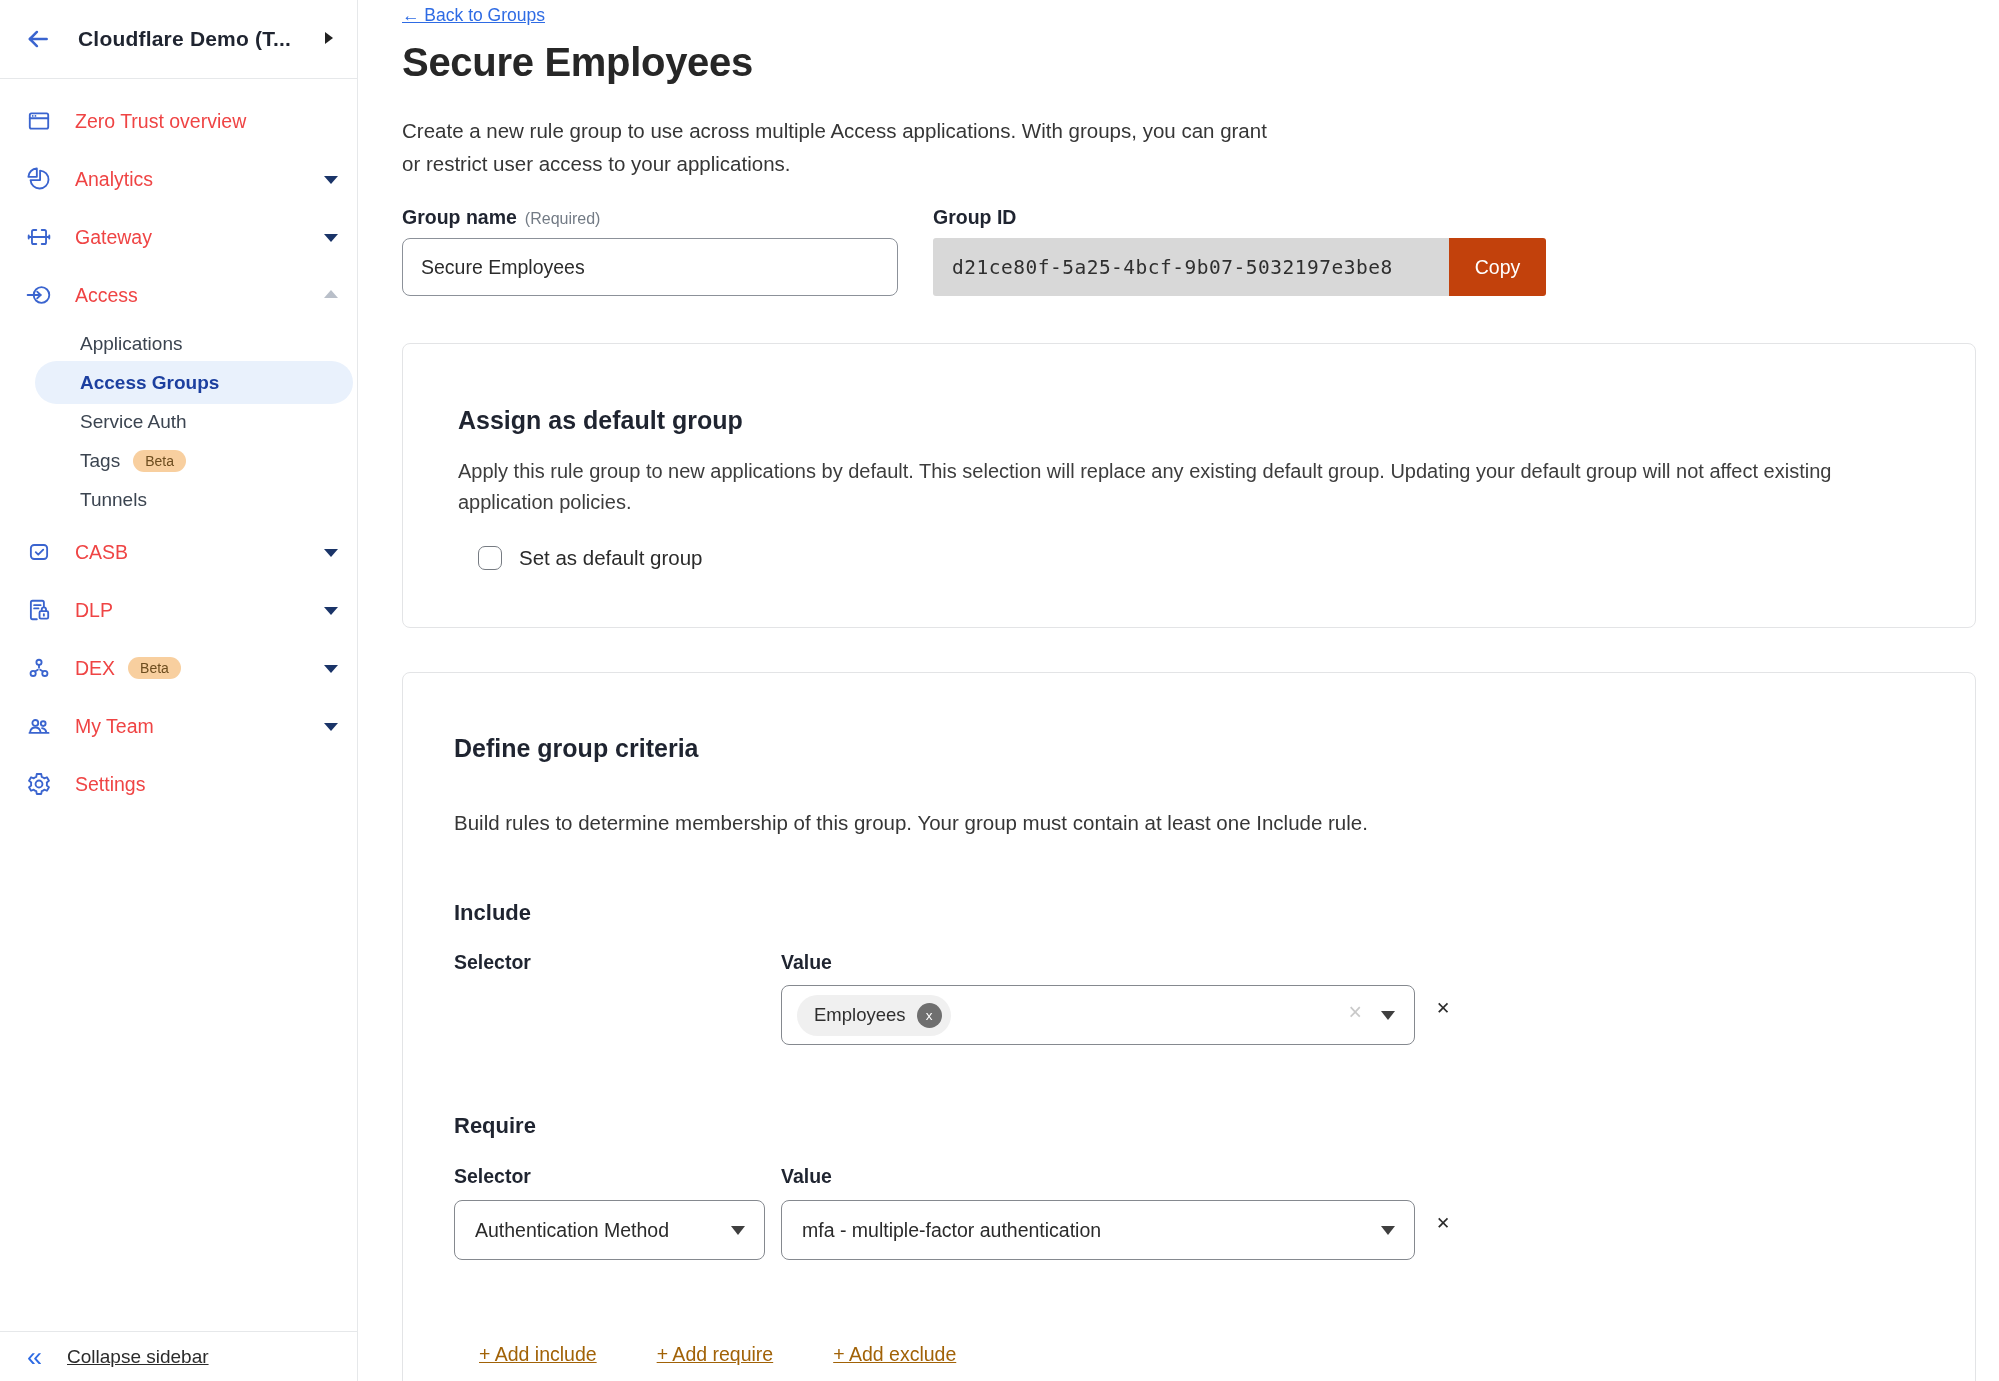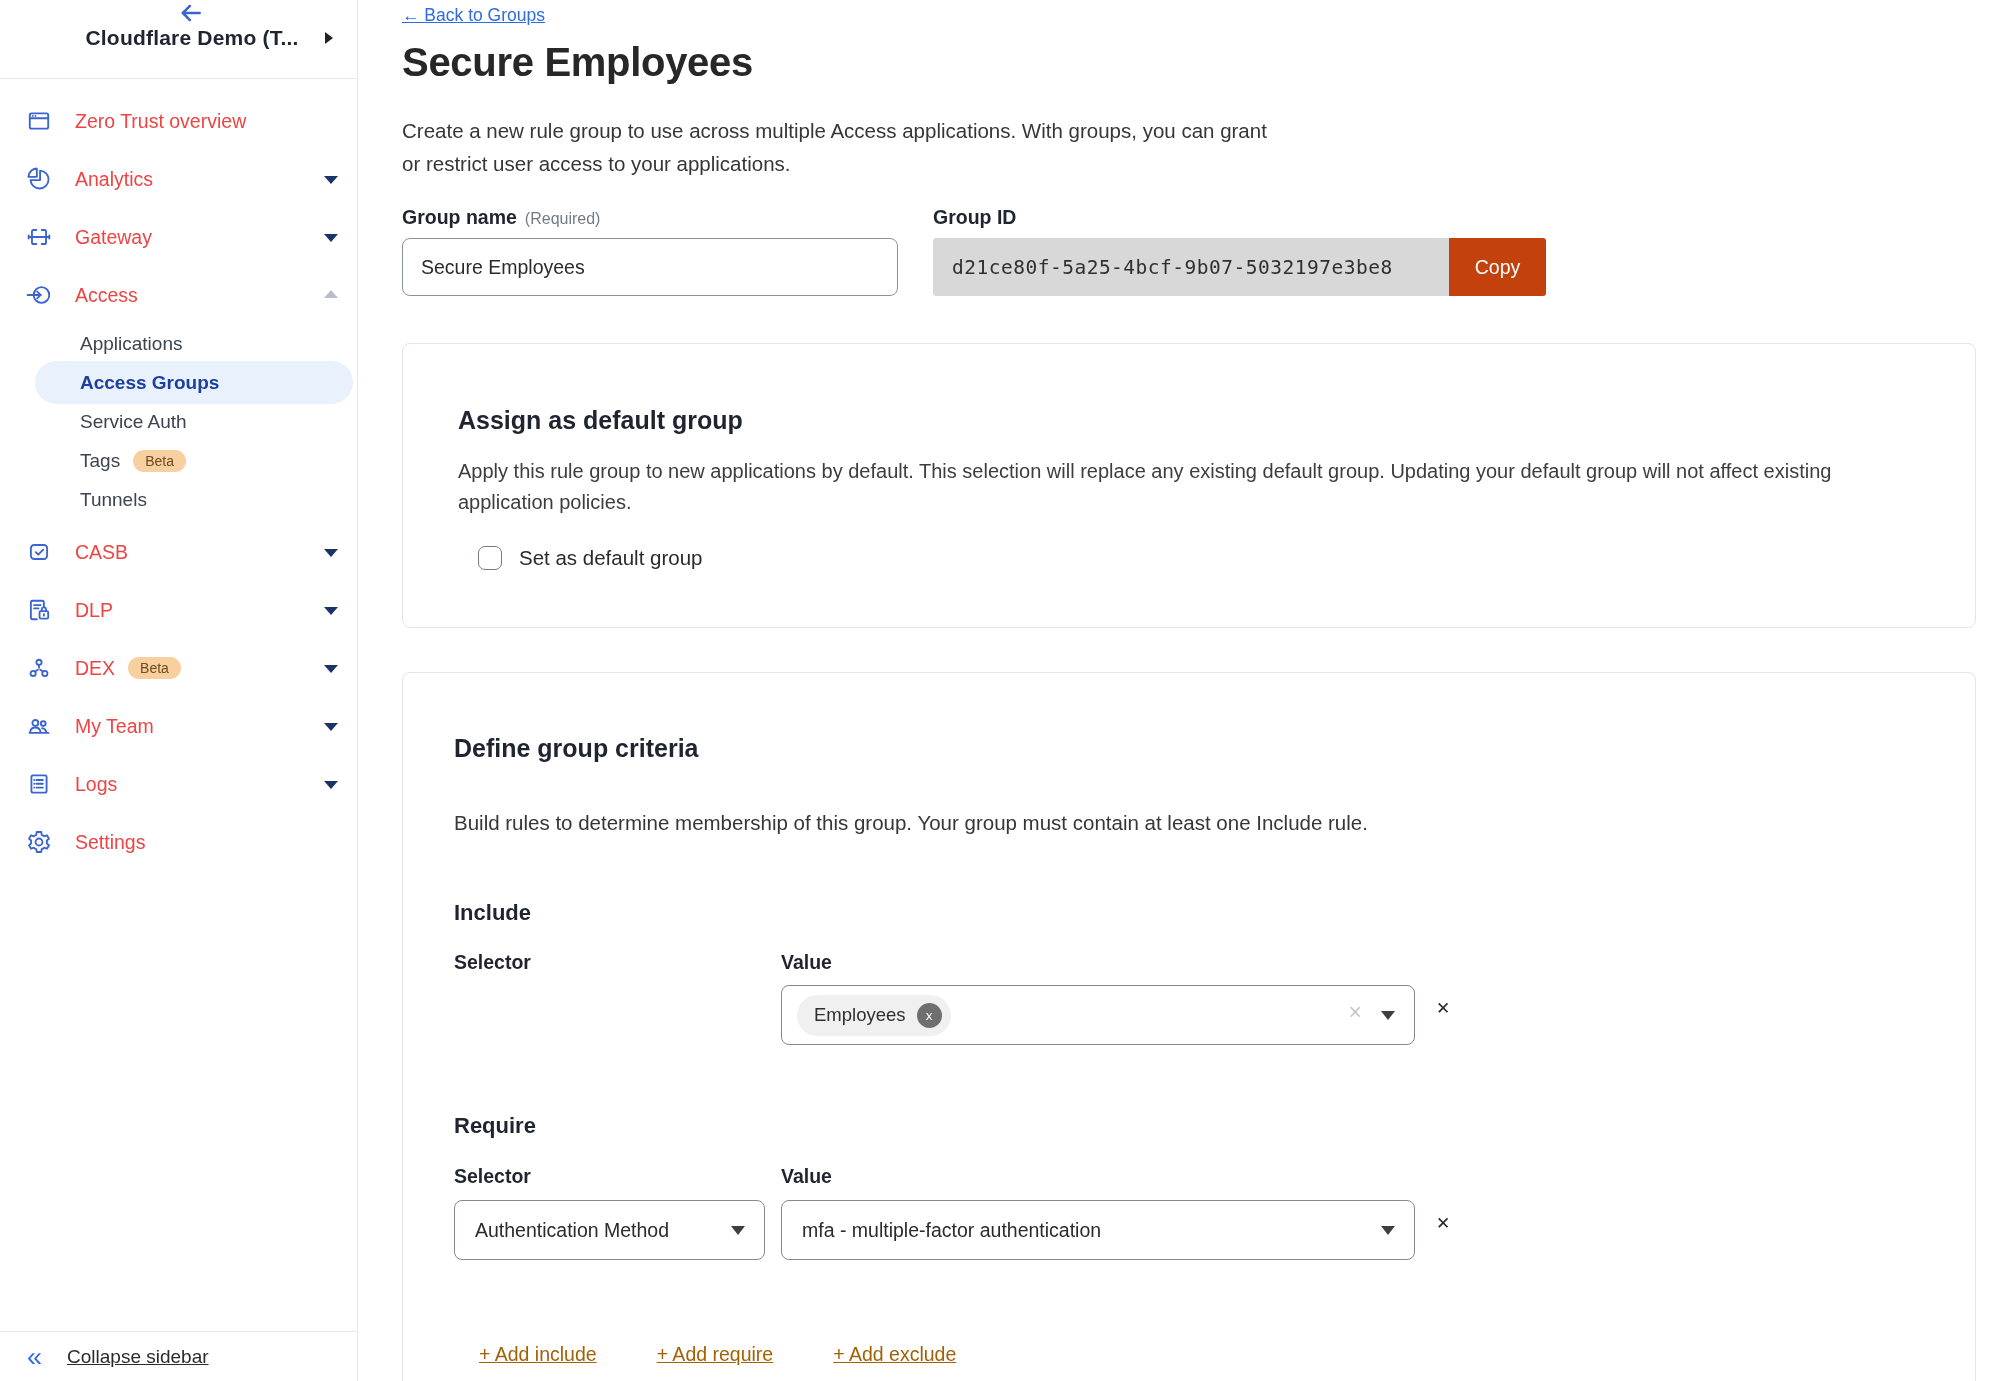--- a/index.html
+++ b/index.html
@@ -1,20 +1,20 @@
 <!DOCTYPE html>
 <html><head>
 <meta charset="utf-8">
 <style>
   html,body{margin:0;padding:0;background:#fff;font-family:"Liberation Sans",sans-serif;}
   #app{position:relative;width:1999px;height:1381px;overflow:hidden;background:#fff;color:#2b2b2b;}
 
   
   .sidebar{position:absolute;left:0;top:0;width:357px;height:1381px;background:#fff;border-right:1px solid #e6e8ea;}
-  .sb-header{position:absolute;left:0;top:0;width:357px;height:78px;border-bottom:1px solid #e6e8ea;display:flex;align-items:center;flex-direction:column;}
+  .sb-header{position:absolute;left:0;top:0;width:357px;height:78px;border-bottom:1px solid #e6e8ea;display:flex;align-items:center;}
   .sb-back{margin-left:25px;width:26px;height:26px;cursor:pointer;flex:none;}
   .sb-account{margin-left:27px;font-size:21px;font-weight:700;color:#1f2430;letter-spacing:.2px;white-space:nowrap;}
   .sb-header-caret{position:absolute;right:24px;top:32px;width:0;height:0;border-top:6px solid transparent;border-bottom:6px solid transparent;border-left:8px solid #222;}
   .nav{position:absolute;left:0;top:92px;width:357px;}
   .nav-item{position:relative;height:58px;display:flex;align-items:center;padding-left:26px;cursor:pointer;}
   .nav-item .icon{width:26px;height:26px;flex:none;}
   .nav-item .lbl{margin-left:23px;font-size:19.5px;color:#ef4444;}
   .caret-down{position:absolute;right:19px;top:50%;margin-top:-3px;width:0;height:0;border-left:7px solid transparent;border-right:7px solid transparent;border-top:8px solid #1a3468;}
   .caret-up-gray{position:absolute;right:19px;top:50%;margin-top:-5px;width:0;height:0;border-left:7px solid transparent;border-right:7px solid transparent;border-bottom:8px solid #b9bfc9;}
   .subnav{width:357px;}
@@ -203,31 +203,20 @@
               <circle cx="15.9" cy="9.8" r="2.2"></circle>
               <path d="M3.8 17.6c.4-2.5 2.3-4.2 4.8-4.2s4.4 1.7 4.8 4.2"></path>
               <path d="M14.8 14c2 .3 3.5 1.6 3.9 3.6"></path>
               <path d="M3.2 18.4h17.6"></path>
             </svg>
         </span>
         <span class="lbl">My Team</span>
         <span class="caret-down"></span>
       </div>
 
-      <div class="nav-item">
-        <span class="icon">
-          <svg width="26" height="26" viewBox="0 0 24 24" fill="none" stroke="#3a64cf" stroke-width="1.7" stroke-linecap="round" stroke-linejoin="round">
-              <rect x="5" y="4" width="14" height="16" rx="1.5"></rect>
-              <path d="M9.6 8.3h6M9.6 11.8h6M9.6 15.3h6"></path>
-              <path d="M7.6 8.3h.02M7.6 11.8h.02M7.6 15.3h.02"></path>
-            </svg>
-        </span>
-        <span class="lbl">Logs</span>
-        <span class="caret-down"></span>
-      </div>
 
       <div class="nav-item">
         <span class="icon">
           <svg width="26" height="26" viewBox="0 0 24 24" fill="none" stroke="#3a64cf" stroke-width="1.7" stroke-linecap="round" stroke-linejoin="round">
               <circle cx="12" cy="12" r="3.2"></circle>
               <path d="M19.2 13.4c.06-.45.1-.92.1-1.4s-.04-.95-.1-1.4l2-1.55-1.9-3.3-2.4.97a7.6 7.6 0 0 0-2.4-1.4L14.1 2.8h-4.2L9.5 5.32a7.6 7.6 0 0 0-2.4 1.4l-2.4-.97-1.9 3.3 2 1.55c-.06.45-.1.92-.1 1.4s.04.95.1 1.4l-2 1.55 1.9 3.3 2.4-.97a7.6 7.6 0 0 0 2.4 1.4l.4 2.52h4.2l.4-2.52a7.6 7.6 0 0 0 2.4-1.4l2.4.97 1.9-3.3z"></path>
             </svg>
         </span>
         <span class="lbl">Settings</span>
       </div>

